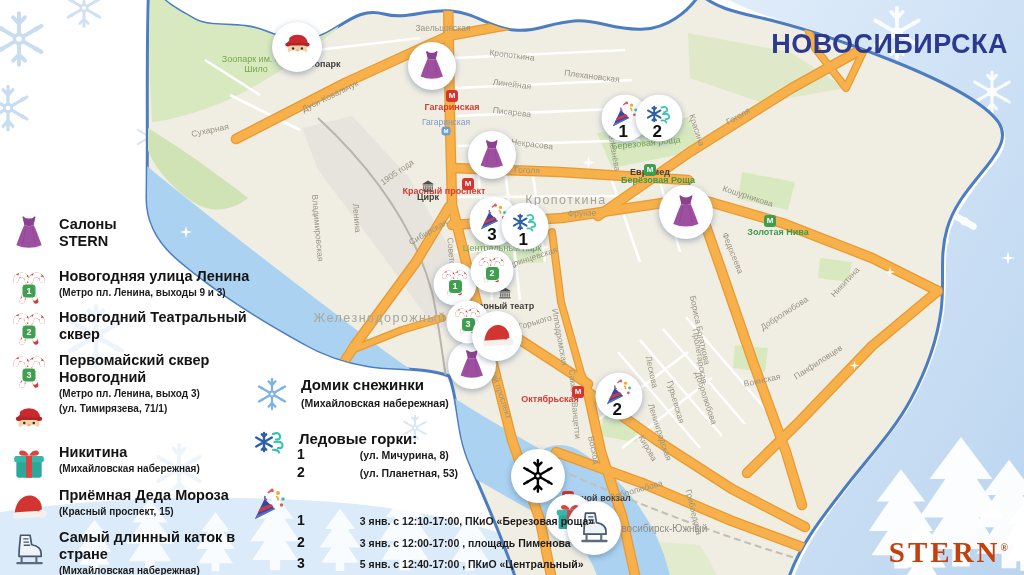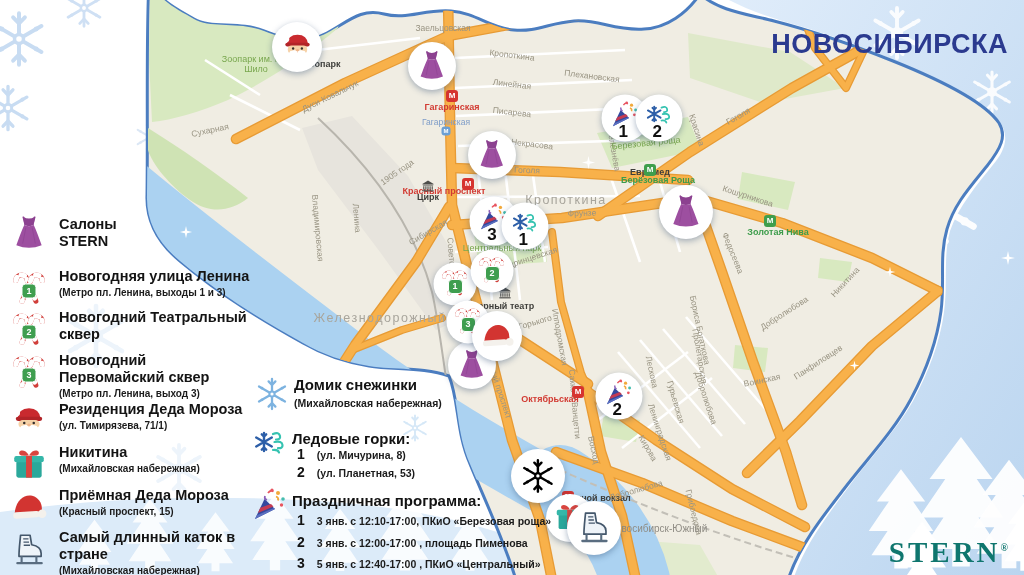--- a/index.html
+++ b/index.html
@@ -33,33 +33,33 @@
         text-shadow:-1.5px -1.5px 0 #fff,1.5px -1.5px 0 #fff,-1.5px 1.5px 0 #fff,1.5px 1.5px 0 #fff,0 2px 0 #fff;}
   .cbadge{position:absolute;left:50%;top:55%;transform:translate(-50%,-50%);background:#3f9e4f;
         border:1.5px solid #fff;border-radius:4px;color:#fff;font:bold 9px/1 "Liberation Sans",sans-serif;padding:2px 4px;}
   
   .lg-row{position:absolute;left:8px;width:268px;display:flex;gap:9px;align-items:flex-start;}
   .lg-ico{position:relative;width:42px;min-width:42px;height:42px;display:flex;align-items:center;justify-content:center;}
   .lg-ico svg{width:38px;height:38px;}
   .lg-t{font-weight:bold;font-size:14.5px;color:#141414;line-height:17px;}
   .lg-s{font-weight:bold;font-size:10px;color:#1b1b1b;margin-top:2px;}
   
-  .lg2-sec{position:absolute;display:flex;gap:2px;align-items:flex-start;}
+  .lg2-sec{position:absolute;display:flex;gap:9px;align-items:flex-start;}
   .lg2-ico{width:40px;min-width:40px;height:40px;display:flex;align-items:center;justify-content:center;}
   .lg2-ico svg{width:36px;height:36px;}
   .lg2-t{font-weight:bold;font-size:15px;color:#131313;line-height:18px;}
   .lg2-s{font-weight:bold;font-size:10.5px;color:#1b1b1b;margin-top:3px;}
   .lg2-ent{position:absolute;display:flex;gap:12px;align-items:baseline;}
   .lg2-num{font-weight:800;font-size:14px;color:#131313;}
-  .lg2-txt{font-weight:bold;font-size:10.5px;color:#1b1b1b;}
+  .lg2-txt{font-weight:bold;font-size:10.5px;color:#1b1b1b;margin-left:43px;}
   
   .title{position:absolute;right:16px;top:28px;text-align:right;font-weight:800;
          font-size:27px;line-height:33px;letter-spacing:.5px;}
   .logo{position:absolute;right:16px;bottom:6px;font-family:"Liberation Serif",serif;
-        font-weight:bold;font-size:29px;color:#0f766e;letter-spacing:3px;}
+        font-weight:bold;font-size:29px;color:#c2410c;letter-spacing:3px;}
   .logo sup{font-size:10px;letter-spacing:0;}
 </style>
 </head>
 <body>
 
 <div class="stage">
 
 <svg class="bg" viewBox="0 0 1024 575">
   <defs>
     <linearGradient id="gBlue" x1="0" y1="0" x2="1" y2="1">
@@ -530,21 +530,21 @@
   </div>
   <div class="lg-row" style="top:268px">
     <div class="lg-ico">
           <svg viewBox="0 0 36 36">
             <use href="#i-candy"></use>
           </svg>
       <span class="cbadge">1</span>
         </div>
     <div>
           <div class="lg-t">Новогодняя улица Ленина</div>
-         <div class="lg-s">(Метро пл. Ленина, выходы 1 и 3)</div>
+         <div class="lg-s">(Метро пл. Ленина, выходы 9 и 3)</div>
         </div>
   </div>
   <div class="lg-row" style="top:309px">
     <div class="lg-ico">
           <svg viewBox="0 0 36 36">
             <use href="#i-candy"></use>
           </svg>
       <span class="cbadge">2</span>
         </div>
     <div>
@@ -552,33 +552,32 @@
         </div>
   </div>
   <div class="lg-row" style="top:352px">
     <div class="lg-ico">
           <svg viewBox="0 0 36 36">
             <use href="#i-candy"></use>
           </svg>
       <span class="cbadge">3</span>
         </div>
     <div>
-          <div class="lg-t">Новогодний</div>
-         <div class="lg-t">Первомайский сквер</div>
+          <div class="lg-t">Первомайский сквер</div>
+         <div class="lg-t">Новогодний</div>
          <div class="lg-s">(Метро пл. Ленина, выход 3)</div>
         </div>
   </div>
   <div class="lg-row" style="top:401px">
     <div class="lg-ico">
           <svg viewBox="0 0 36 36">
             <use href="#i-santa"></use>
           </svg>
         </div>
     <div>
-          <div class="lg-t">Резиденция Деда Мороза</div>
          <div class="lg-s">(ул. Тимирязева, 71/1)</div>
         </div>
   </div>
   <div class="lg-row" style="top:444px">
     <div class="lg-ico">
           <svg viewBox="0 0 36 36">
             <use href="#i-gift"></use>
           </svg>
         </div>
     <div>
@@ -637,21 +636,20 @@
   <div class="lg2-ent" style="left:297px;top:464px">
     <span class="lg2-num">2</span>
     <span class="lg2-txt">(ул. Планетная,  53)</span>
   </div>
   <div class="lg2-sec" style="left:250px;top:484px">
     <div class="lg2-ico">
           <svg viewBox="0 0 36 36">
             <use href="#i-party"></use>
           </svg>
         </div>
-    <div class="lg2-t" style="margin-top:8px">Праздничная программа:</div>
   </div>
   <div class="lg2-ent" style="left:297px;top:512px">
     <span class="lg2-num">1</span>
     <span class="lg2-txt">3 янв. с 12:10-17:00,  ПКиО «Березовая роща»</span>
   </div>
   <div class="lg2-ent" style="left:297px;top:534px">
     <span class="lg2-num">2</span>
     <span class="lg2-txt">3 янв. с 12:00-17:00 ,  площадь  Пименова</span>
   </div>
   <div class="lg2-ent" style="left:297px;top:555px">

